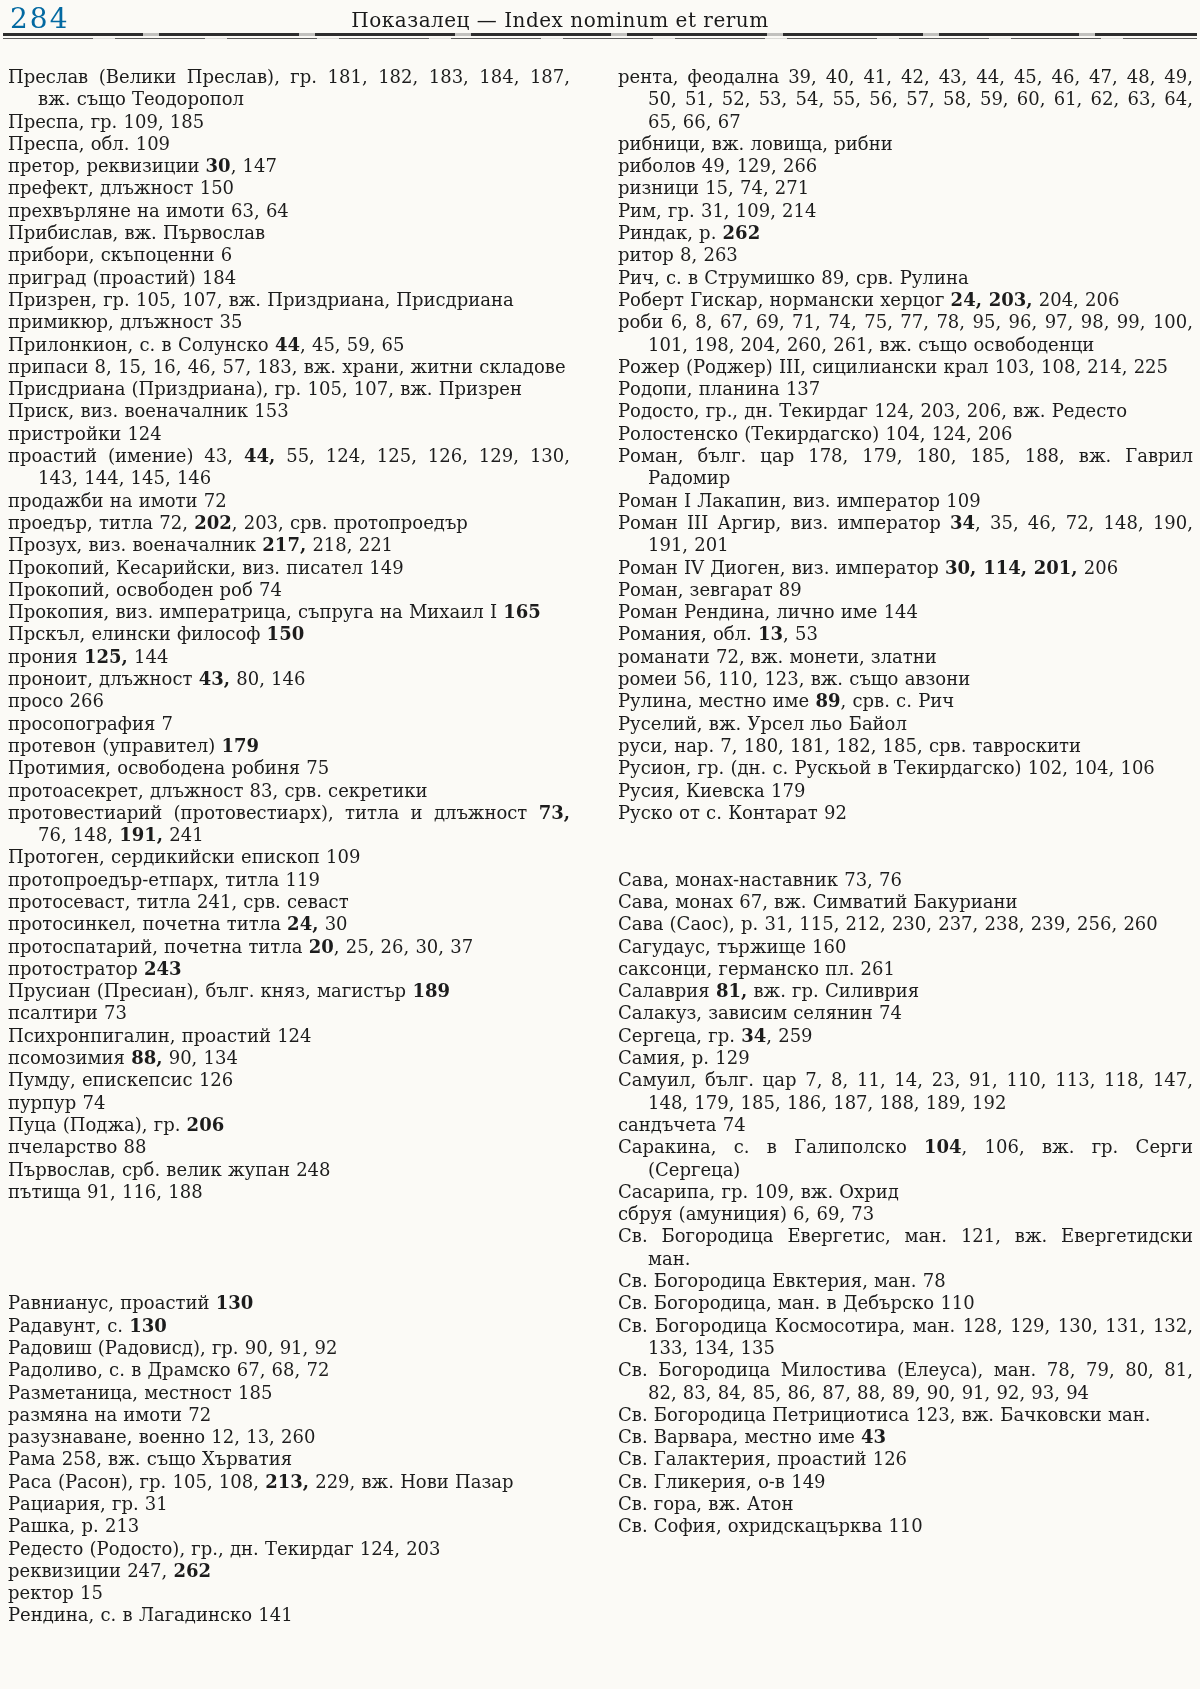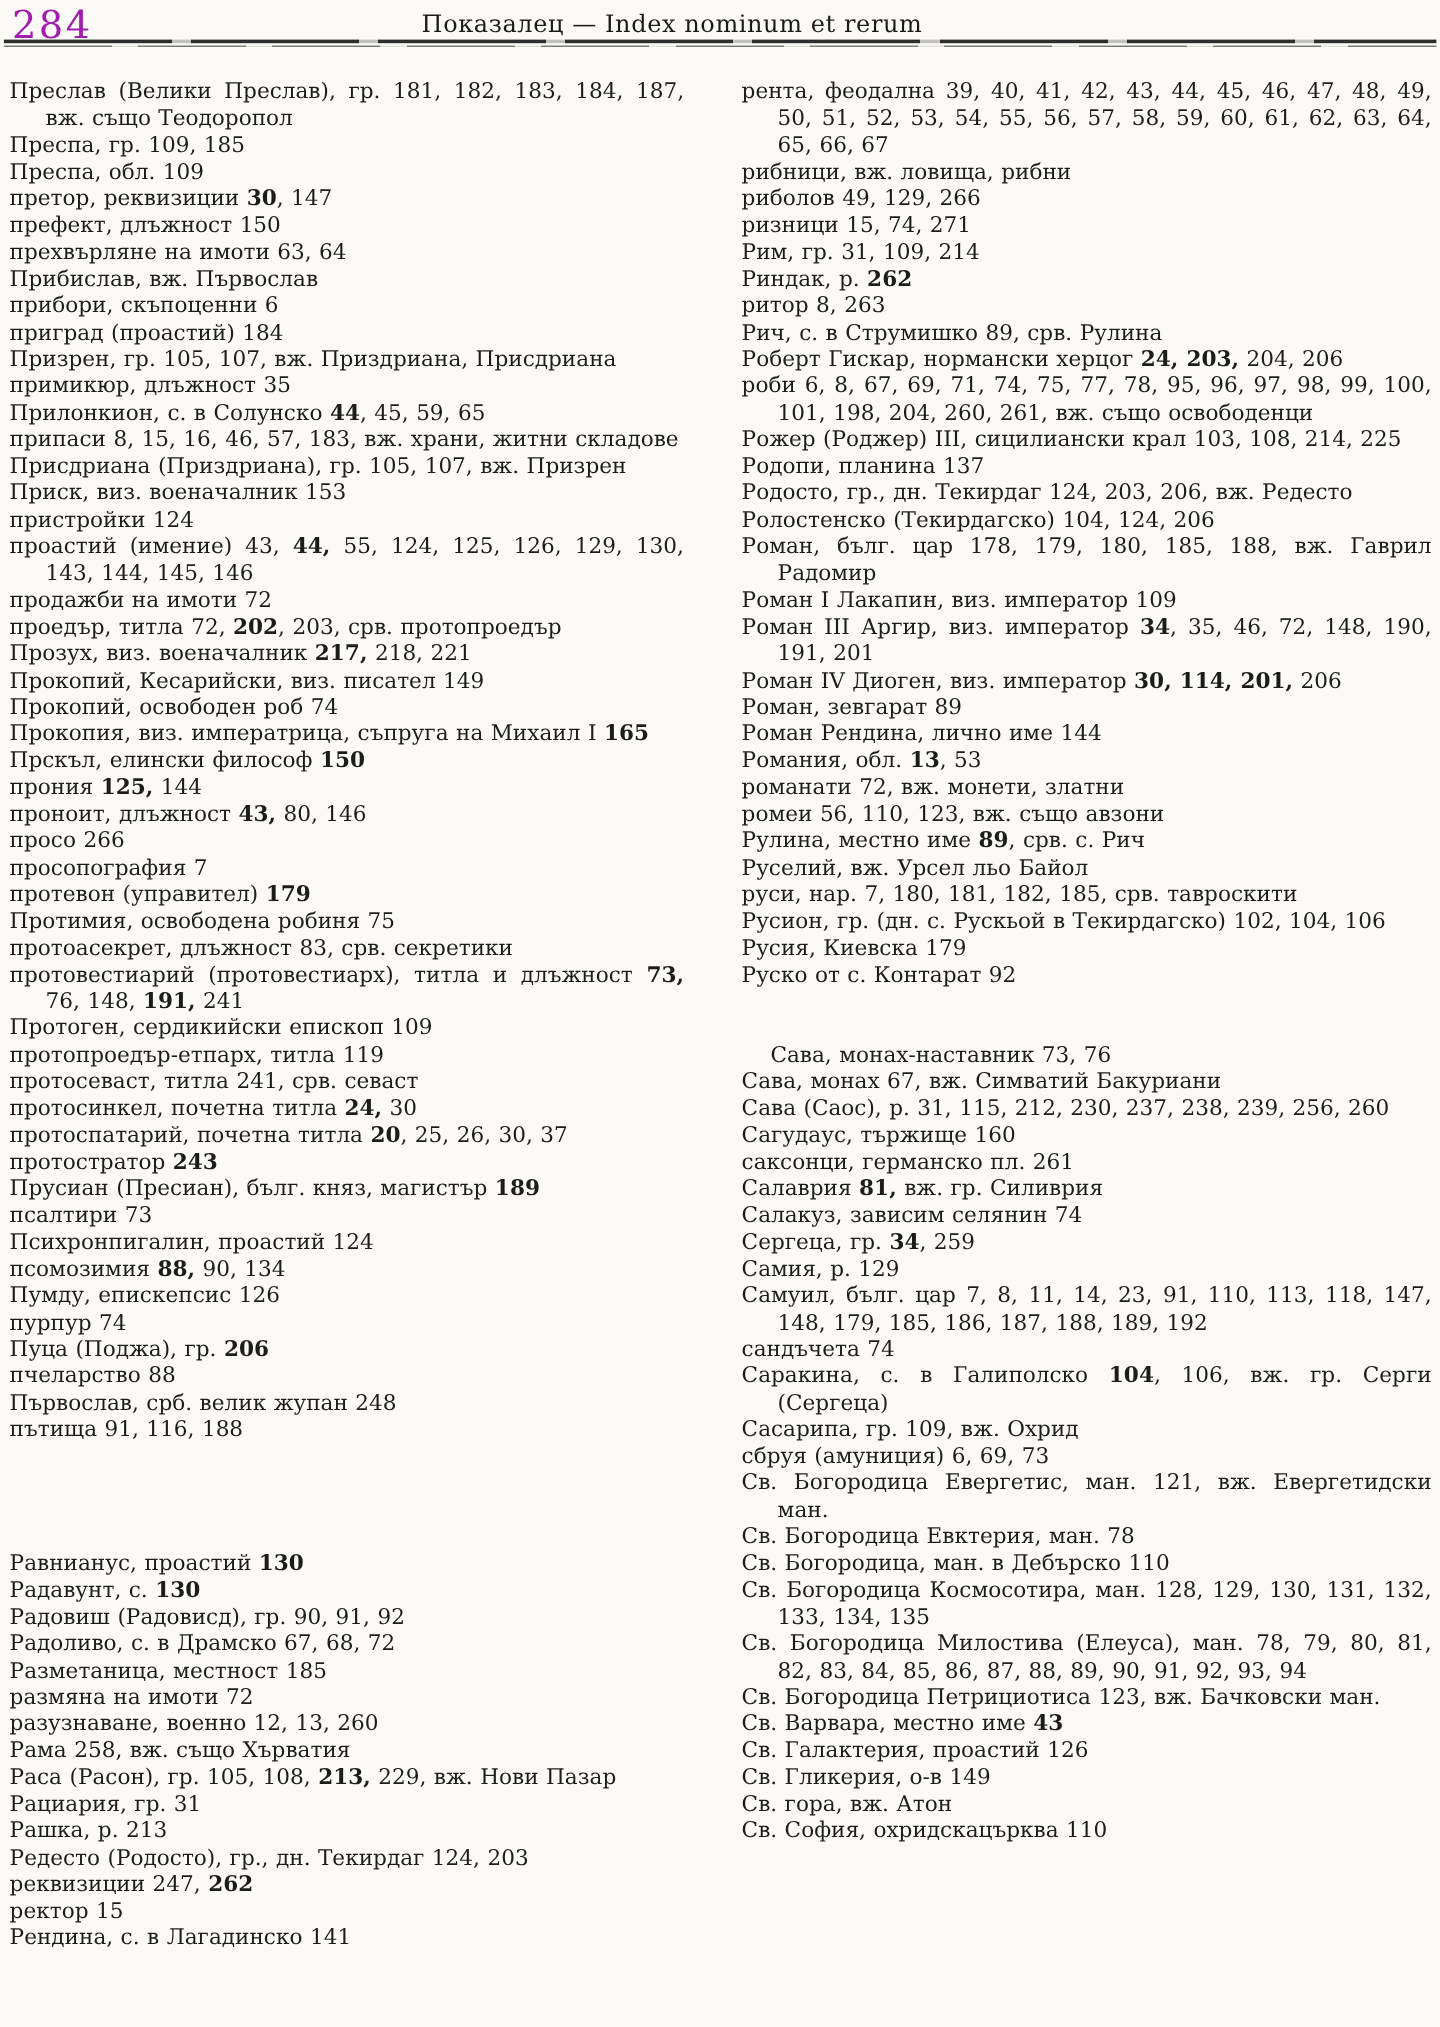--- a/index.html
+++ b/index.html
@@ -6,21 +6,21 @@
   body {
     width: 1200px; height: 1689px;
     background: #fbfaf6;
     font-family: "DejaVu Serif", "Liberation Serif", serif;
     color: #1c1c1c;
     position: relative;
     overflow: hidden;
   }
   .page-number {
     position: absolute; top: 2px; left: 10px;
-    font-size: 32px; letter-spacing: 2px; color: #a21caf;
+    font-size: 28px; letter-spacing: 2px; color: #0369a1;
   }
   .header-title {
     position: absolute; top: 8px; left: 0; width: 1120px;
     text-align: center; font-size: 20px; color: #1a1a1a;
     letter-spacing: 0.5px; white-space: nowrap;
   }
   .rule-a {
     position: absolute; top: 33px; left: 3px; width: 1194px; height: 3px;
     background: repeating-linear-gradient(90deg, #2d2d2d 0 140px, rgba(45,45,45,.28) 140px 156px);
   }
@@ -139,21 +139,21 @@
     <div class="entry"><span>Роман Рендина, лично име 144</span></div>
     <div class="entry"><span>Романия, обл. </span><span class="b">13</span><span>, 53</span></div>
     <div class="entry"><span>романати 72, вж. монети, златни</span></div>
     <div class="entry"><span>ромеи 56, 110, 123, вж. също авзони</span></div>
     <div class="entry"><span>Рулина, местно име </span><span class="b">89</span><span>, срв. с. Рич</span></div>
     <div class="entry"><span>Руселий, вж. Урсел льо Байол</span></div>
     <div class="entry"><span>руси, нар. 7, 180, 181, 182, 185, срв. тавроскити</span></div>
     <div class="entry"><span>Русион, гр. (дн. с. Рускьой в Текирдагско) 102, 104, 106</span></div>
     <div class="entry"><span>Русия, Киевска 179</span></div>
     <div class="entry"><span>Руско от с. Контарат 92</span></div>
-    <div class="entry" style="margin-top: 44.6px; margin-left: 24px;"><span>Сава, монах-наставник 73, 76</span></div>
+    <div class="entry" style="margin-top: 44.6px;"><span>Сава, монах-наставник 73, 76</span></div>
     <div class="entry"><span>Сава, монах 67, вж. Симватий Бакуриани</span></div>
     <div class="entry"><span>Сава (Саос), р. 31, 115, 212, 230, 237, 238, 239, 256, 260</span></div>
     <div class="entry"><span>Сагудаус, тържище 160</span></div>
     <div class="entry"><span>саксонци, германско пл. 261</span></div>
     <div class="entry"><span>Салаврия </span><span class="b">81,</span><span> вж. гр. Силиврия</span></div>
     <div class="entry"><span>Салакуз, зависим селянин 74</span></div>
     <div class="entry"><span>Сергеца, гр. </span><span class="b">34</span><span>, 259</span></div>
     <div class="entry"><span>Самия, р. 129</span></div>
     <div class="entry"><span>Самуил, бълг. цар 7, 8, 11, 14, 23, 91, 110, 113, 118, 147, 148, 179, 185, 186, 187, 188, 189, 192</span></div>
     <div class="entry"><span>сандъчета 74</span></div>

